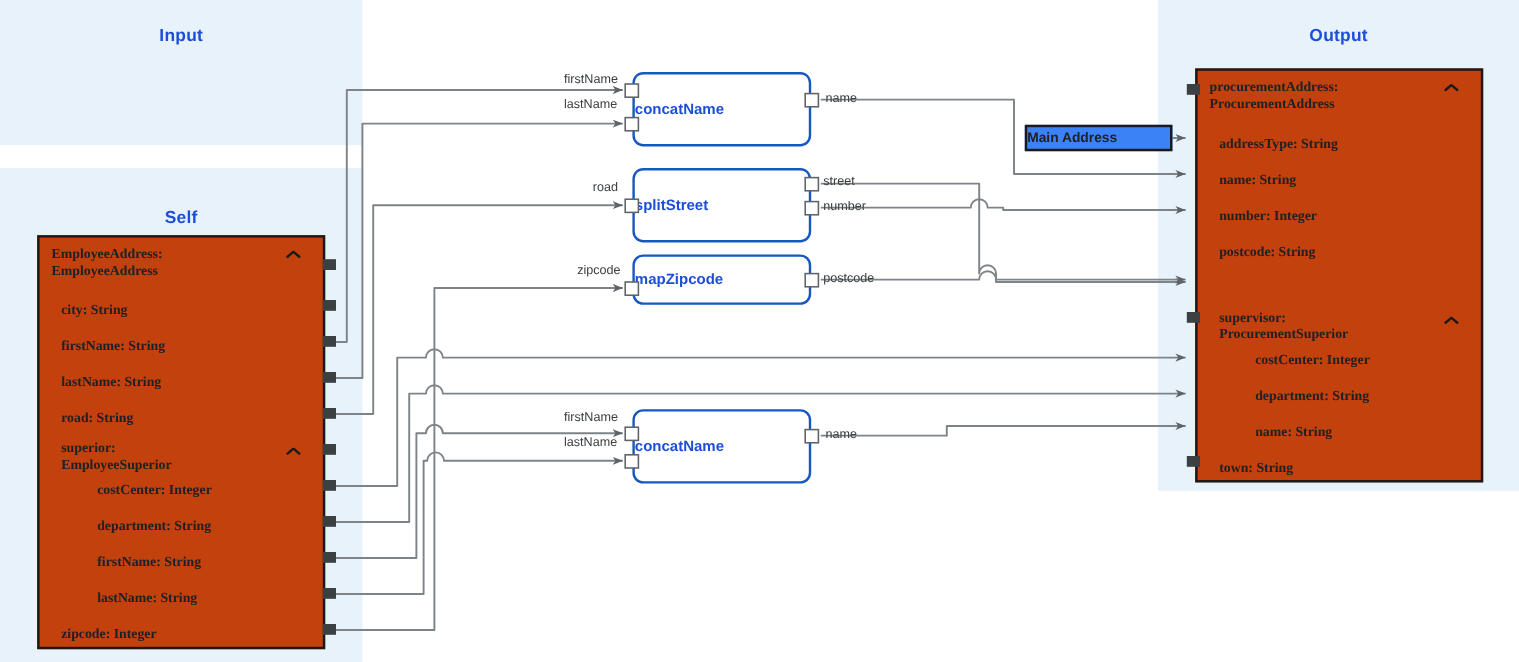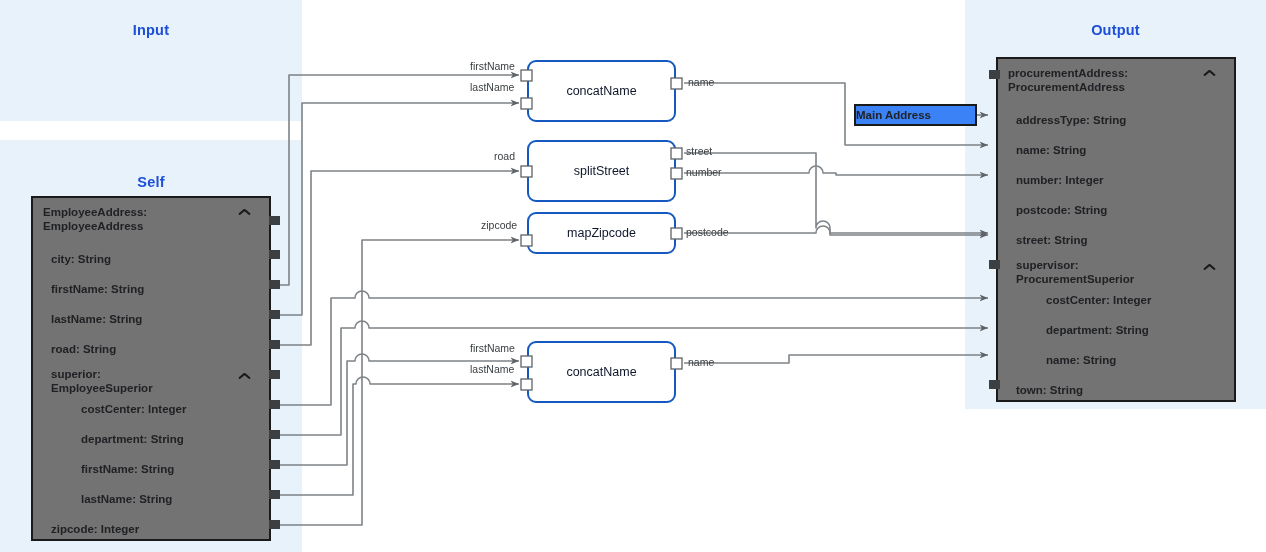--- a/index.html
+++ b/index.html
@@ -12,43 +12,43 @@
   #panel-self{left:0;top:140px;width:302px;height:412px;}
   #panel-output{left:965px;top:0;width:301px;height:409px;}
 
   .panel-title{position:absolute;width:100%;text-align:center;
     font-size:14.5px;font-weight:bold;color:#1d4ed8;letter-spacing:.2px;}
   #title-input{top:22px;}
   #title-self{top:162px;margin-top:12px;}
   #title-output{top:22px;}
 
   
-  .card{position:absolute;background:#737373;border:2.5px solid #1a1a1a;
-        box-sizing:border-box;}
+  .card{position:absolute;background:#c2410c;border:2.5px solid #1a1a1a;
+        box-sizing:border-box;font-family:Liberation Serif, serif;}
   #card-self{left:31px;top:196px;width:240px;height:345px;}
   #card-output{left:996px;top:57px;width:240px;height:345px;}
 
   .row{position:absolute;left:0;width:100%;height:30px;
        display:flex;align-items:center;box-sizing:border-box;}
   .row .lbl{font-size:11.5px;font-weight:bold;color:#202124;line-height:1.25;}
   .row.obj{height:40px;align-items:flex-start;padding-top:7px;}
   .row.lvl0 .lbl{padding-left:10px;}
   .row.lvl1 .lbl{padding-left:18px;}
   .row.lvl2 .lbl{padding-left:48px;}
   .chev{position:absolute;right:18px;top:10px;width:13px;height:9px;}
   .chev::before,.chev::after{content:"";position:absolute;height:2.4px;
     width:8px;background:#1a1a1a;top:3px;border-radius:1px;}
   .chev::before{left:0;transform:rotate(-40deg);}
   .chev::after{right:0;transform:rotate(40deg);}
 
   
   .fnode{position:absolute;background:#fff;border:2px solid #1559c0;
     border-radius:9px;box-sizing:border-box;display:flex;
-    align-items:center;justify-content:center;
-    font-size:12.5px;font-weight:normal;color:#0f172a;}
+    align-items:center;justify-content:flex-start;
+    font-size:12.5px;font-weight:bold;color:#1d4ed8;}
   #fn-concat1{left:527px;top:60px;width:149px;height:62px;}
   #fn-split{left:527px;top:140px;width:149px;height:62px;}
   #fn-zip{left:527px;top:212px;width:149px;height:42px;}
   #fn-concat2{left:527px;top:341px;width:149px;height:62px;}
 
   
   #const-main{position:absolute;left:854px;top:104px;width:123px;height:22px;
     background:#3b82f6;border:2.2px solid #1a1a1a;box-sizing:border-box;
     display:flex;align-items:center;justify-content:flex-start;
     font-size:11.5px;font-weight:bold;color:#202124;}
@@ -157,23 +157,20 @@
       <div class="lbl">addressType: String</div>
     </div>
   <div class="row lvl1" style="top:76px;">
       <div class="lbl">name: String</div>
     </div>
   <div class="row lvl1" style="top:106px;">
       <div class="lbl">number: Integer</div>
     </div>
   <div class="row lvl1" style="top:136px;">
       <div class="lbl">postcode: String</div>
-    </div>
-  <div class="row lvl1" style="top:166px;">
-      <div class="lbl">street: String</div>
     </div>
   <div class="row obj lvl1" style="top:192px;height:40px;">
     <div class="lbl">supervisor:<br>ProcurementSuperior</div>
     <div class="chev" style="top:12px;"></div>
   </div>
   <div class="row lvl2" style="top:226px;">
       <div class="lbl">costCenter: Integer</div>
     </div>
   <div class="row lvl2" style="top:256px;">
       <div class="lbl">department: String</div>

